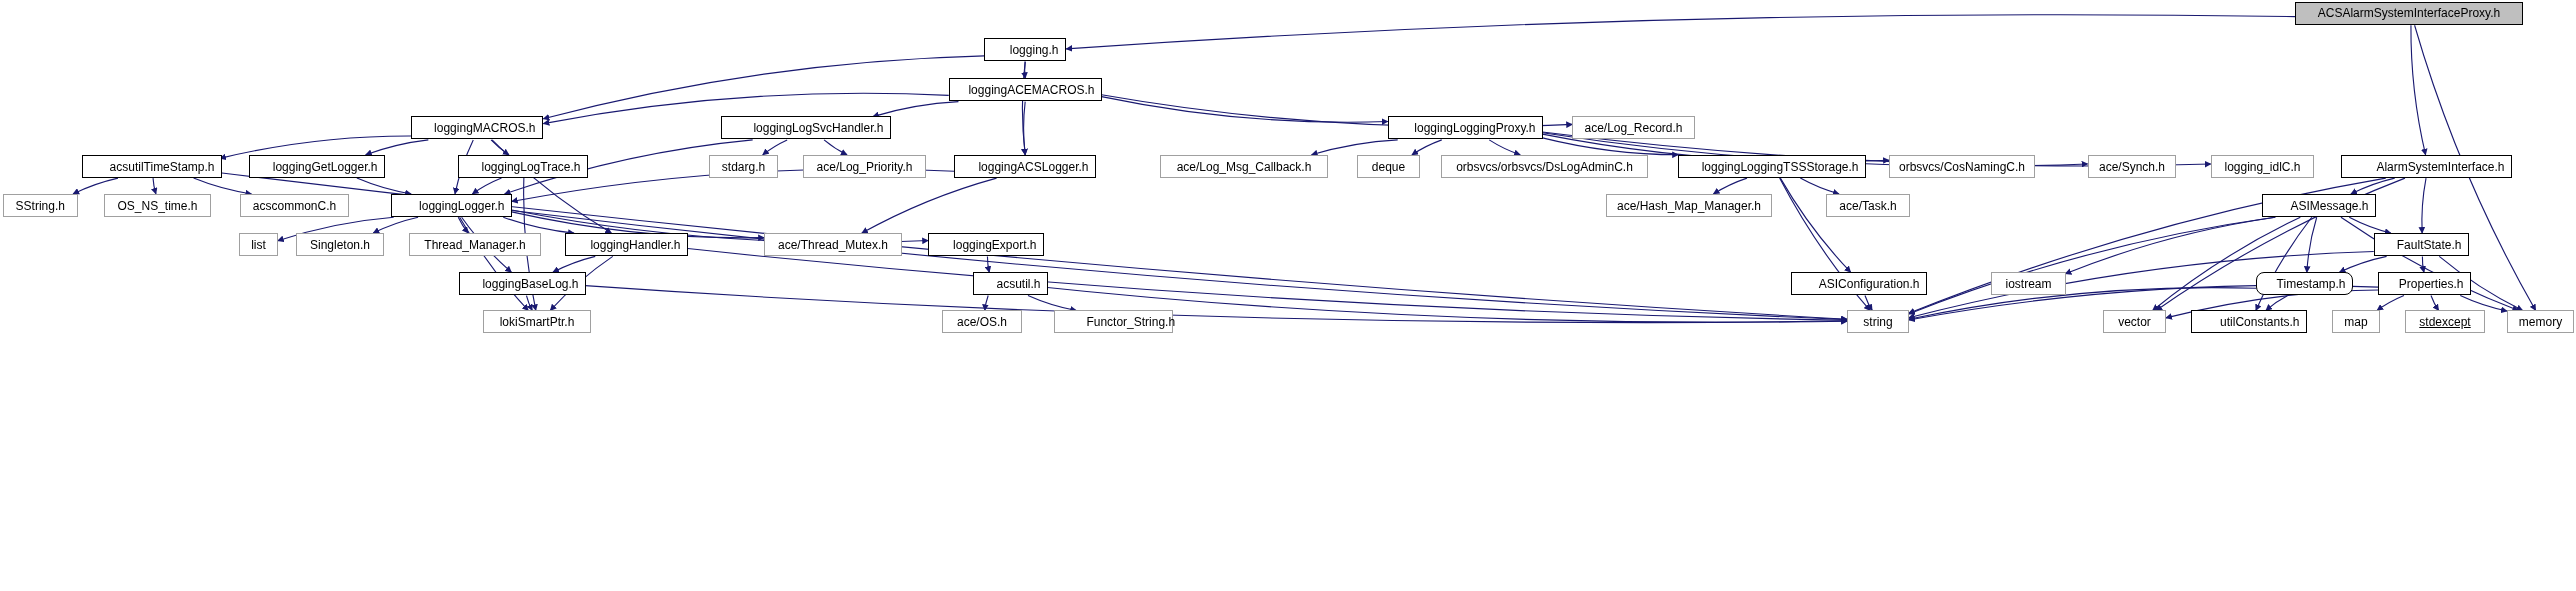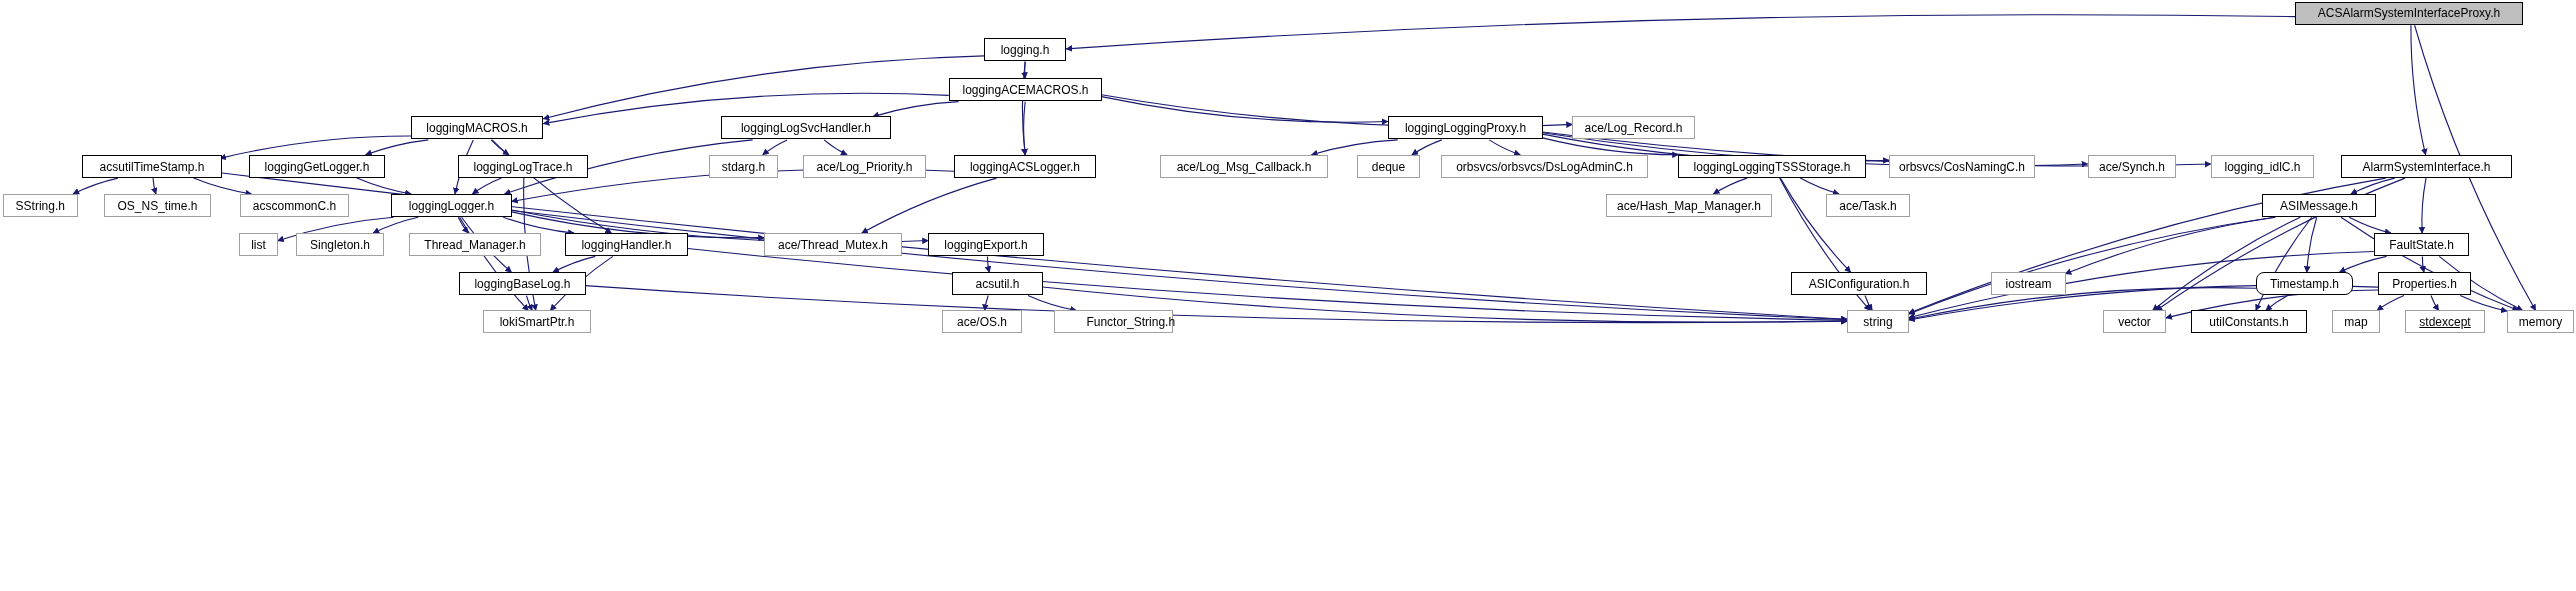--- a/index.html
+++ b/index.html
@@ -14,21 +14,21 @@
     height:23px;
     border:0.9px solid #a0a0a0;
     background:#ffffff;
     color:#000000;
     font-size:12px;
     line-height:1;
     white-space:nowrap;
     padding:0 6.5px;
     z-index:5;
   }
-  .node.bold{border:0.9px solid #000000;}
+  .node.bold{border:0.9px solid #000000;justify-content:flex-end;}
   .node.root{border:0.9px solid #000000;background:#bfbfbf;}
   .node span{pointer-events:none;}
 </style>
 </head>
 <body>
 
 <div id="graph">
   <svg id="edges" xmlns="http://www.w3.org/2000/svg" viewBox="0 0 2764 635" width="2576" height="592">
     <defs>
       <marker id="arrow" viewBox="0 0 10 10" refX="9" refY="5" markerWidth="6" markerHeight="6" orient="auto-start-reverse">
@@ -220,21 +220,21 @@
       </div>
       <div class="node bold" style="left: 928px; top: 233px; width: 116px;">
         <span>loggingExport.h</span>
       </div>
       <div class="node bold" style="left: 2374px; top: 233px; width: 95px;">
         <span>FaultState.h</span>
       </div>
       <div class="node bold" style="left: 459px; top: 272px; width: 127px;">
         <span>loggingBaseLog.h</span>
       </div>
-      <div class="node bold" style="left: 952px; top: 272px; width: 91px;">
+      <div class="node bold" style="left: 973px; top: 272px; width: 75px;">
         <span>acsutil.h</span>
       </div>
       <div class="node bold" style="left: 1791px; top: 272px; width: 136px;">
         <span>ASIConfiguration.h</span>
       </div>
       <div class="node" style="left: 1991px; top: 272px; width: 75px;">
         <span>iostream</span>
       </div>
       <div class="node bold" style="left: 2256px; top: 272px; width: 97px; border-radius: 8px;">
         <span>Timestamp.h</span>

